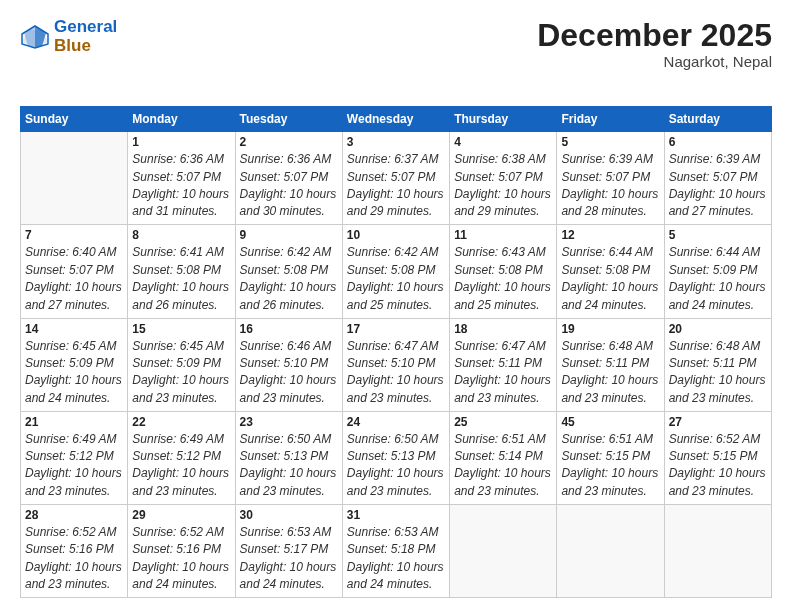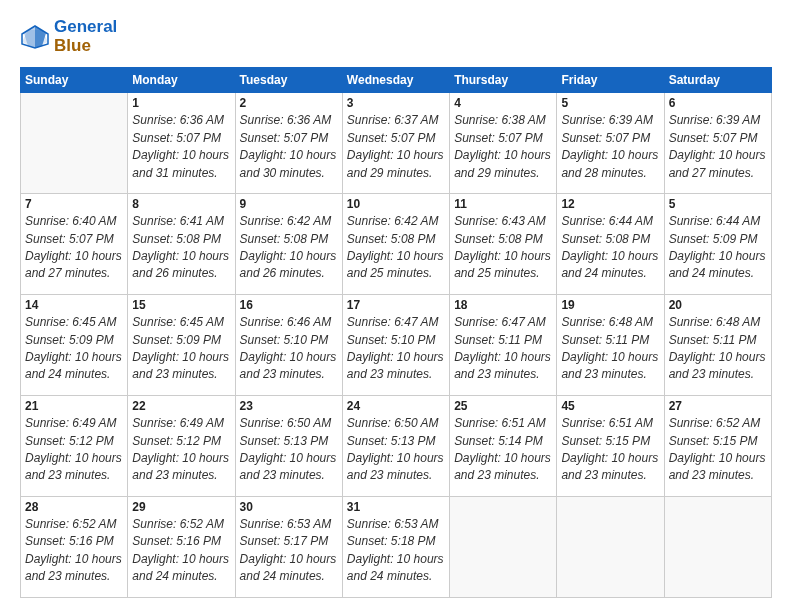--- a/index.html
+++ b/index.html
@@ -53,20 +53,21 @@
     .subtitle {
       font-size: 15px;
       color: #444;
     }
     .calendar {
       flex: 1;
       border: 1px solid #bbb;
       border-collapse: collapse;
       width: 100%;
       table-layout: fixed;
+      margin-top: 24px;
     }
     .calendar th {
       background: #1565C0;
       color: #fff;
       font-size: 12px;
       font-weight: bold;
       padding: 5px 4px;
       border: 1px solid #1565C0;
       text-align: left;
     }
@@ -106,20 +107,24 @@
         <polygon points="8,6 22,6 28,18 15,24 2,18" fill="#1565C0" opacity="0.15"></polygon>
         <polygon points="15,2 28,10 28,20 15,24 2,20 2,10" fill="none" stroke="#1565C0" stroke-width="1.5"></polygon>
         <polygon points="15,2 26,9 22,22 15,24 8,22 4,9" fill="#1565C0" opacity="0.3"></polygon>
         <path d="M15,2 L26,9 L22,22 L15,24" fill="#1565C0" opacity="0.6"></path>
       </svg>
       <div class="logo-text">
         <div><span>General</span></div>
         <div><span style="color:#a16207">Blue</span></div>
       </div>
     </div>
+    <div class="title-block">
+      <div class="month-title">December 2025</div>
+      <div class="subtitle">Nagarkot, Nepal</div>
+    </div>
   </div>
 
   <table class="calendar">
     <thead>
       <tr>
         <th>Sunday</th>
         <th>Monday</th>
         <th>Tuesday</th>
         <th>Wednesday</th>
         <th>Thursday</th>

